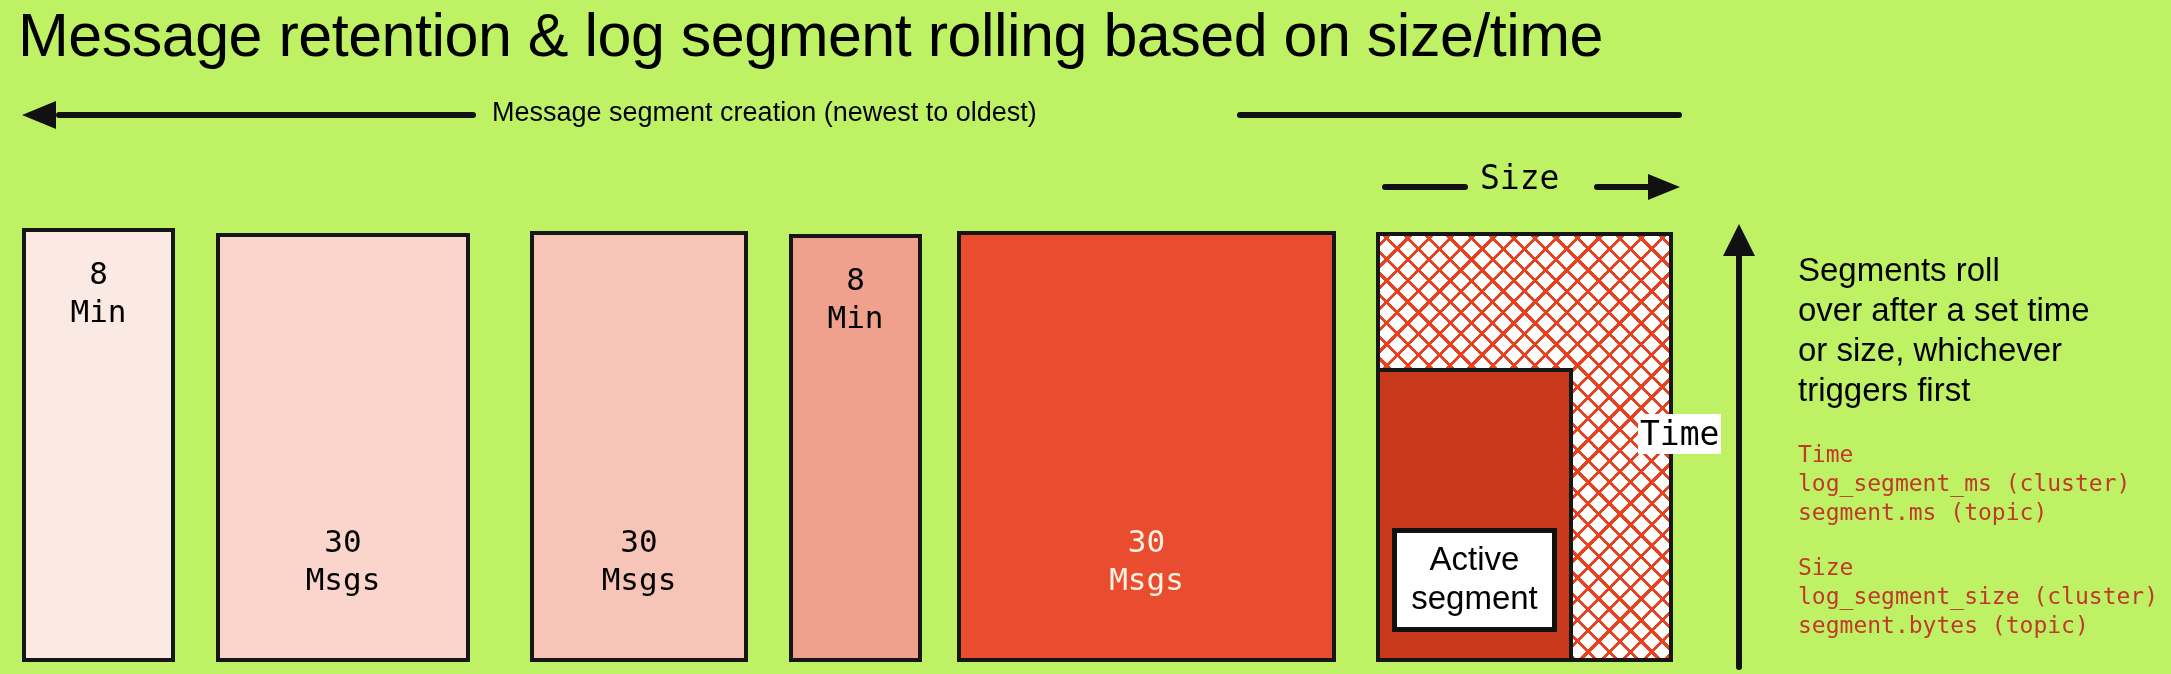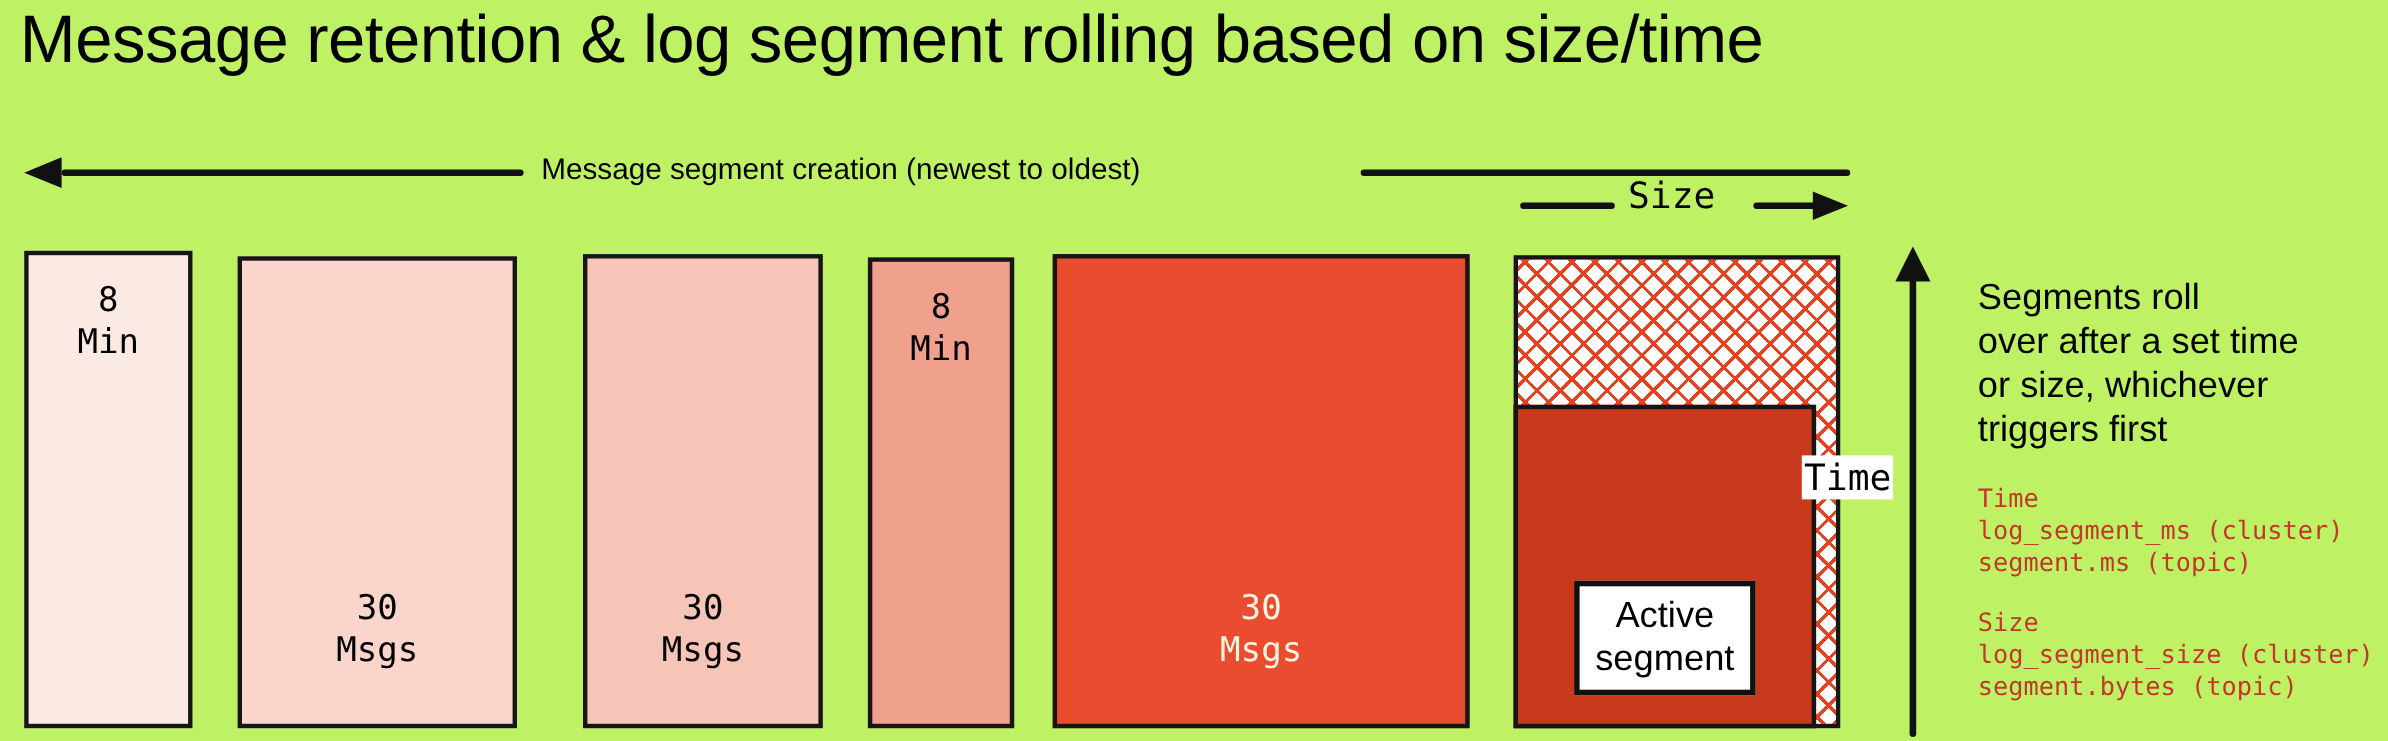--- a/index.html
+++ b/index.html
@@ -34,21 +34,20 @@
     color: #000;
   }
 
   
   #creation-arrow {
     position: absolute;
     left: 22px;
     top: 98px;
     width: 1660px;
     height: 36px;
-    margin-top: 42px;
   }
   #creation-arrow .arrow-label {
     position: absolute;
     left: 470px;
     top: -2px;
     font-size: 27px;
     line-height: 32px;
     white-space: nowrap;
     color: #000;
   }
@@ -131,21 +130,21 @@
     text-align: center;
   }
   .bar .bar-label {
     white-space: pre-line;
     pointer-events: none;
   }
   .bar.top-label .bar-label { margin-top: 22px; }
   .bar.bottom-label {
     justify-content: flex-end;
   }
-  .bar.bottom-label .bar-label { margin-bottom: 48px; }
+  .bar.bottom-label .bar-label { margin-bottom: 60px; }
 
   
   #hatch-block {
     position: absolute;
     border: 4px solid #161616;
     box-sizing: border-box;
     background-color: #ffffff;
     background-image:
       repeating-linear-gradient(45deg,  #e8411f 0px, #e8411f 3px, rgba(0,0,0,0) 3px, rgba(0,0,0,0) 15px),
       repeating-linear-gradient(-45deg, #e8411f 0px, #e8411f 3px, rgba(0,0,0,0) 3px, rgba(0,0,0,0) 15px);
@@ -271,21 +270,21 @@
   <div class="bar top-label" id="bar4" style="left: 789px; top: 234px; width: 133px; height: 428px; background: rgb(240, 161, 141); border-color: rgb(22, 22, 22); color: rgb(0, 0, 0);">
     <span class="bar-label">8
 Min</span>
   </div>
   <div class="bar bottom-label" id="bar5" style="left: 957px; top: 231px; width: 379px; height: 431px; background: rgb(234, 76, 48); border-color: rgb(22, 22, 22); color: rgb(253, 243, 224);">
     <span class="bar-label">30
 Msgs</span>
   </div>
 
   <div id="hatch-block" style="left: 1376px; top: 232px; width: 297px; height: 430px;"></div>
-  <div id="active-rect" style="left: 1376px; top: 368px; width: 275px; height: 294px; background: rgb(200, 58, 27);">
+  <div id="active-rect" style="left: 1376px; top: 368px; width: 197px; height: 294px; background: rgb(200, 58, 27);">
     <div id="active-box">Active
 segment</div>
   </div>
 
   <div id="time-axis">
     <div class="head-up"></div>
     <div class="vline"></div>
     <div class="time-label">Time</div>
   </div>
 

